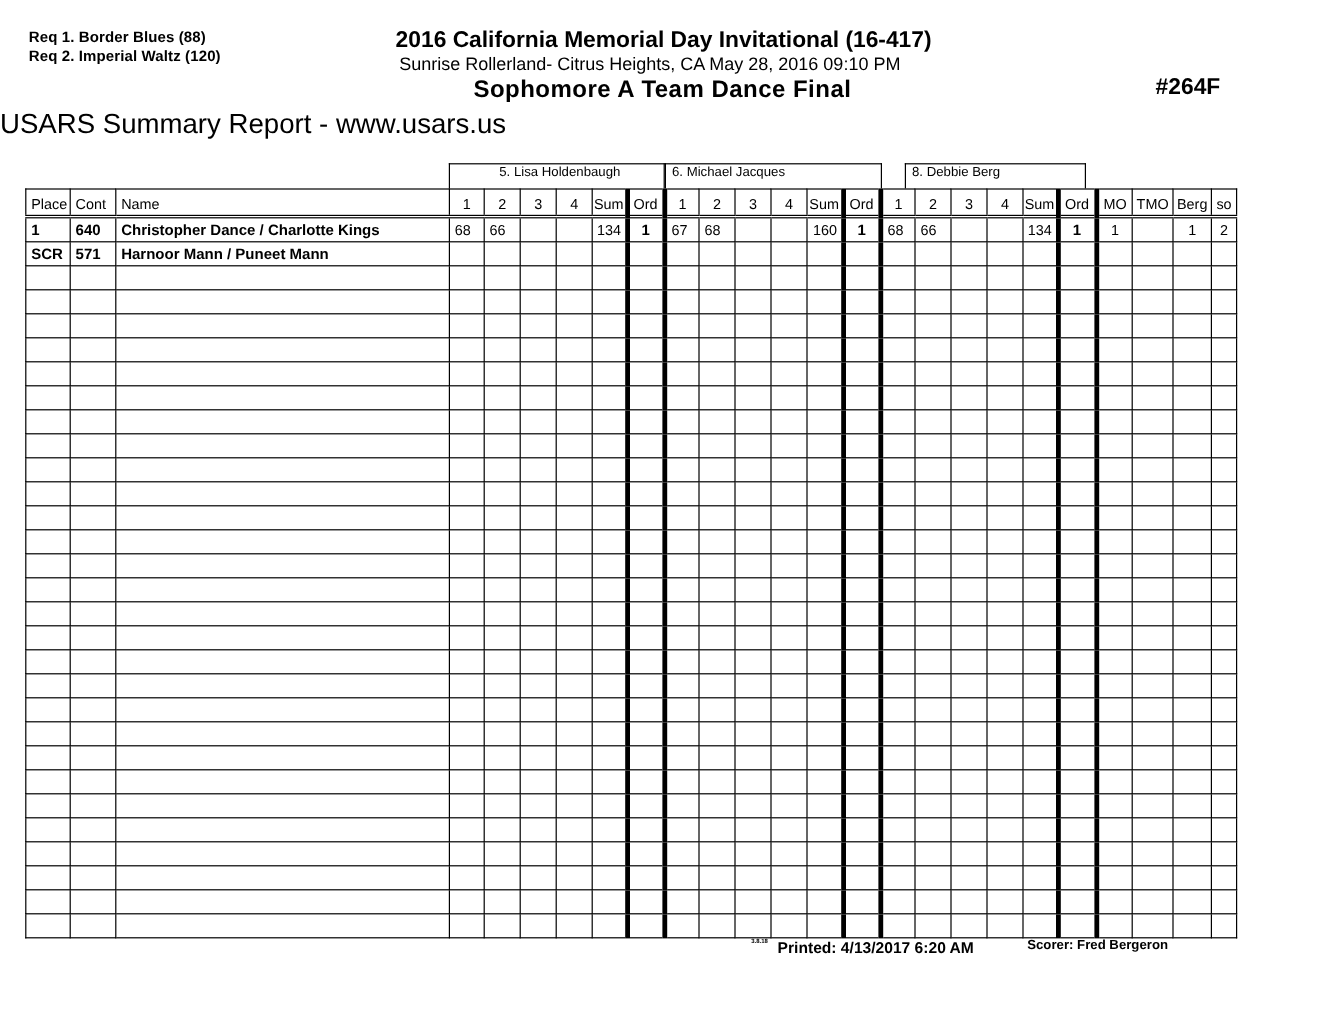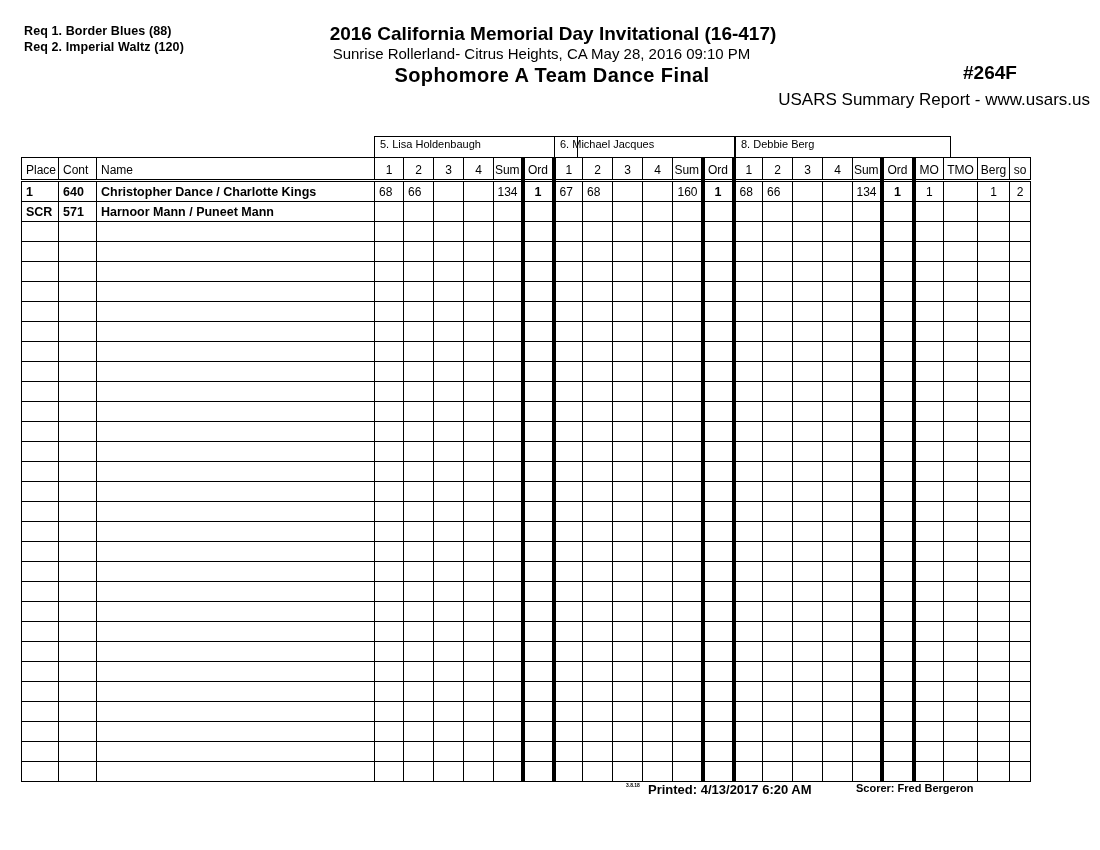--- a/index.html
+++ b/index.html
@@ -5,21 +5,21 @@
   html, body { margin:0; padding:0; background:#ffffff; }
   body { width:1100px; height:850px; position:relative; overflow:hidden;
          font-family:"Liberation Sans", "DejaVu Sans", sans-serif; color:#000; }
   .abs { position:absolute; white-space:nowrap; }
   .req { left:24px; font-size:12.5px; font-weight:bold; letter-spacing:0.1px; }
   .req1 { top:24px; }
   .req2 { top:40px; }
   .title { left:0; width:1106px; text-align:center; top:23px; font-size:19px; font-weight:bold; }
   .subtitle { left:0; width:1083px; text-align:center; top:45px; font-size:15px; }
   .event { left:0; width:1104px; text-align:center; top:64px; font-size:20px; font-weight:bold; letter-spacing:0.4px; }
-  .report { left:0; width:1090px; text-align:right; top:90px; font-size:17px; }
+  .report { left:0; width:1090px; text-align:left; top:90px; font-size:23px; }
   .eventnum { left:963px; top:23px; font-size:19px; font-weight:bold;margin-top:39px; }
 
   table.grid { position:absolute; left:21px; top:157px; border-collapse:collapse; table-layout:fixed; }
   table.grid td { border:1px solid #000; height:19px; padding:0 0 0 4px; font-size:12px; overflow:hidden; white-space:nowrap; }
   table.grid tr.hdr td { height:19px; border-bottom:3px double #000; padding-top:2px;margin-top:41px; }
   table.grid td.c { text-align:center; padding:0; }
   table.grid td.r { text-align:right; padding:0 3px 0 0; }
   table.grid td.b { font-weight:bold; font-size:12.5px; }
   table.grid td.tl { border-left:4px solid #000; }
   .judgebox { position:absolute; top:136px; height:21px; border:1px solid #000; border-bottom:none; font-size:11px; padding-left:5px; box-sizing:border-box; line-height:14px; }
@@ -31,23 +31,23 @@
 <body>
 
 <div class="abs req req1">Req  1.  Border Blues (88)</div>
 <div class="abs req req2">Req  2.  Imperial Waltz (120)</div>
 <div class="abs title">2016 California Memorial Day Invitational (16-417)</div>
 <div class="abs subtitle">Sunrise Rollerland- Citrus Heights, CA  May 28, 2016  09:10 PM</div>
 <div class="abs event">Sophomore A Team Dance Final</div>
 <div class="abs report">USARS Summary Report - www.usars.us</div>
 <div class="abs eventnum">#264F</div>
 
-<div class="judgebox" style="left:374px;width:204px;"><span>5.  Lisa Holdenbaugh</span></div>
+<div class="judgebox" style="left:374px;width:180px;text-align:center;"><span>5.  Lisa Holdenbaugh</span></div>
 <div class="judgebox" style="left:554px;width:181px;"><span>6.  Michael  Jacques</span></div>
-<div class="judgebox" style="left:735px;width:216px;"><span>8.  Debbie Berg</span></div>
+<div class="judgebox" style="left:754px;width:151px;"><span>8.  Debbie Berg</span></div>
 
 <table class="grid">
   <colgroup>
     <col style="width:37px">
       <col style="width:38px">
       <col style="width:278px">
     <col style="width:29px">
       <col style="width:30px">
       <col style="width:30px">
       <col style="width:30px">

